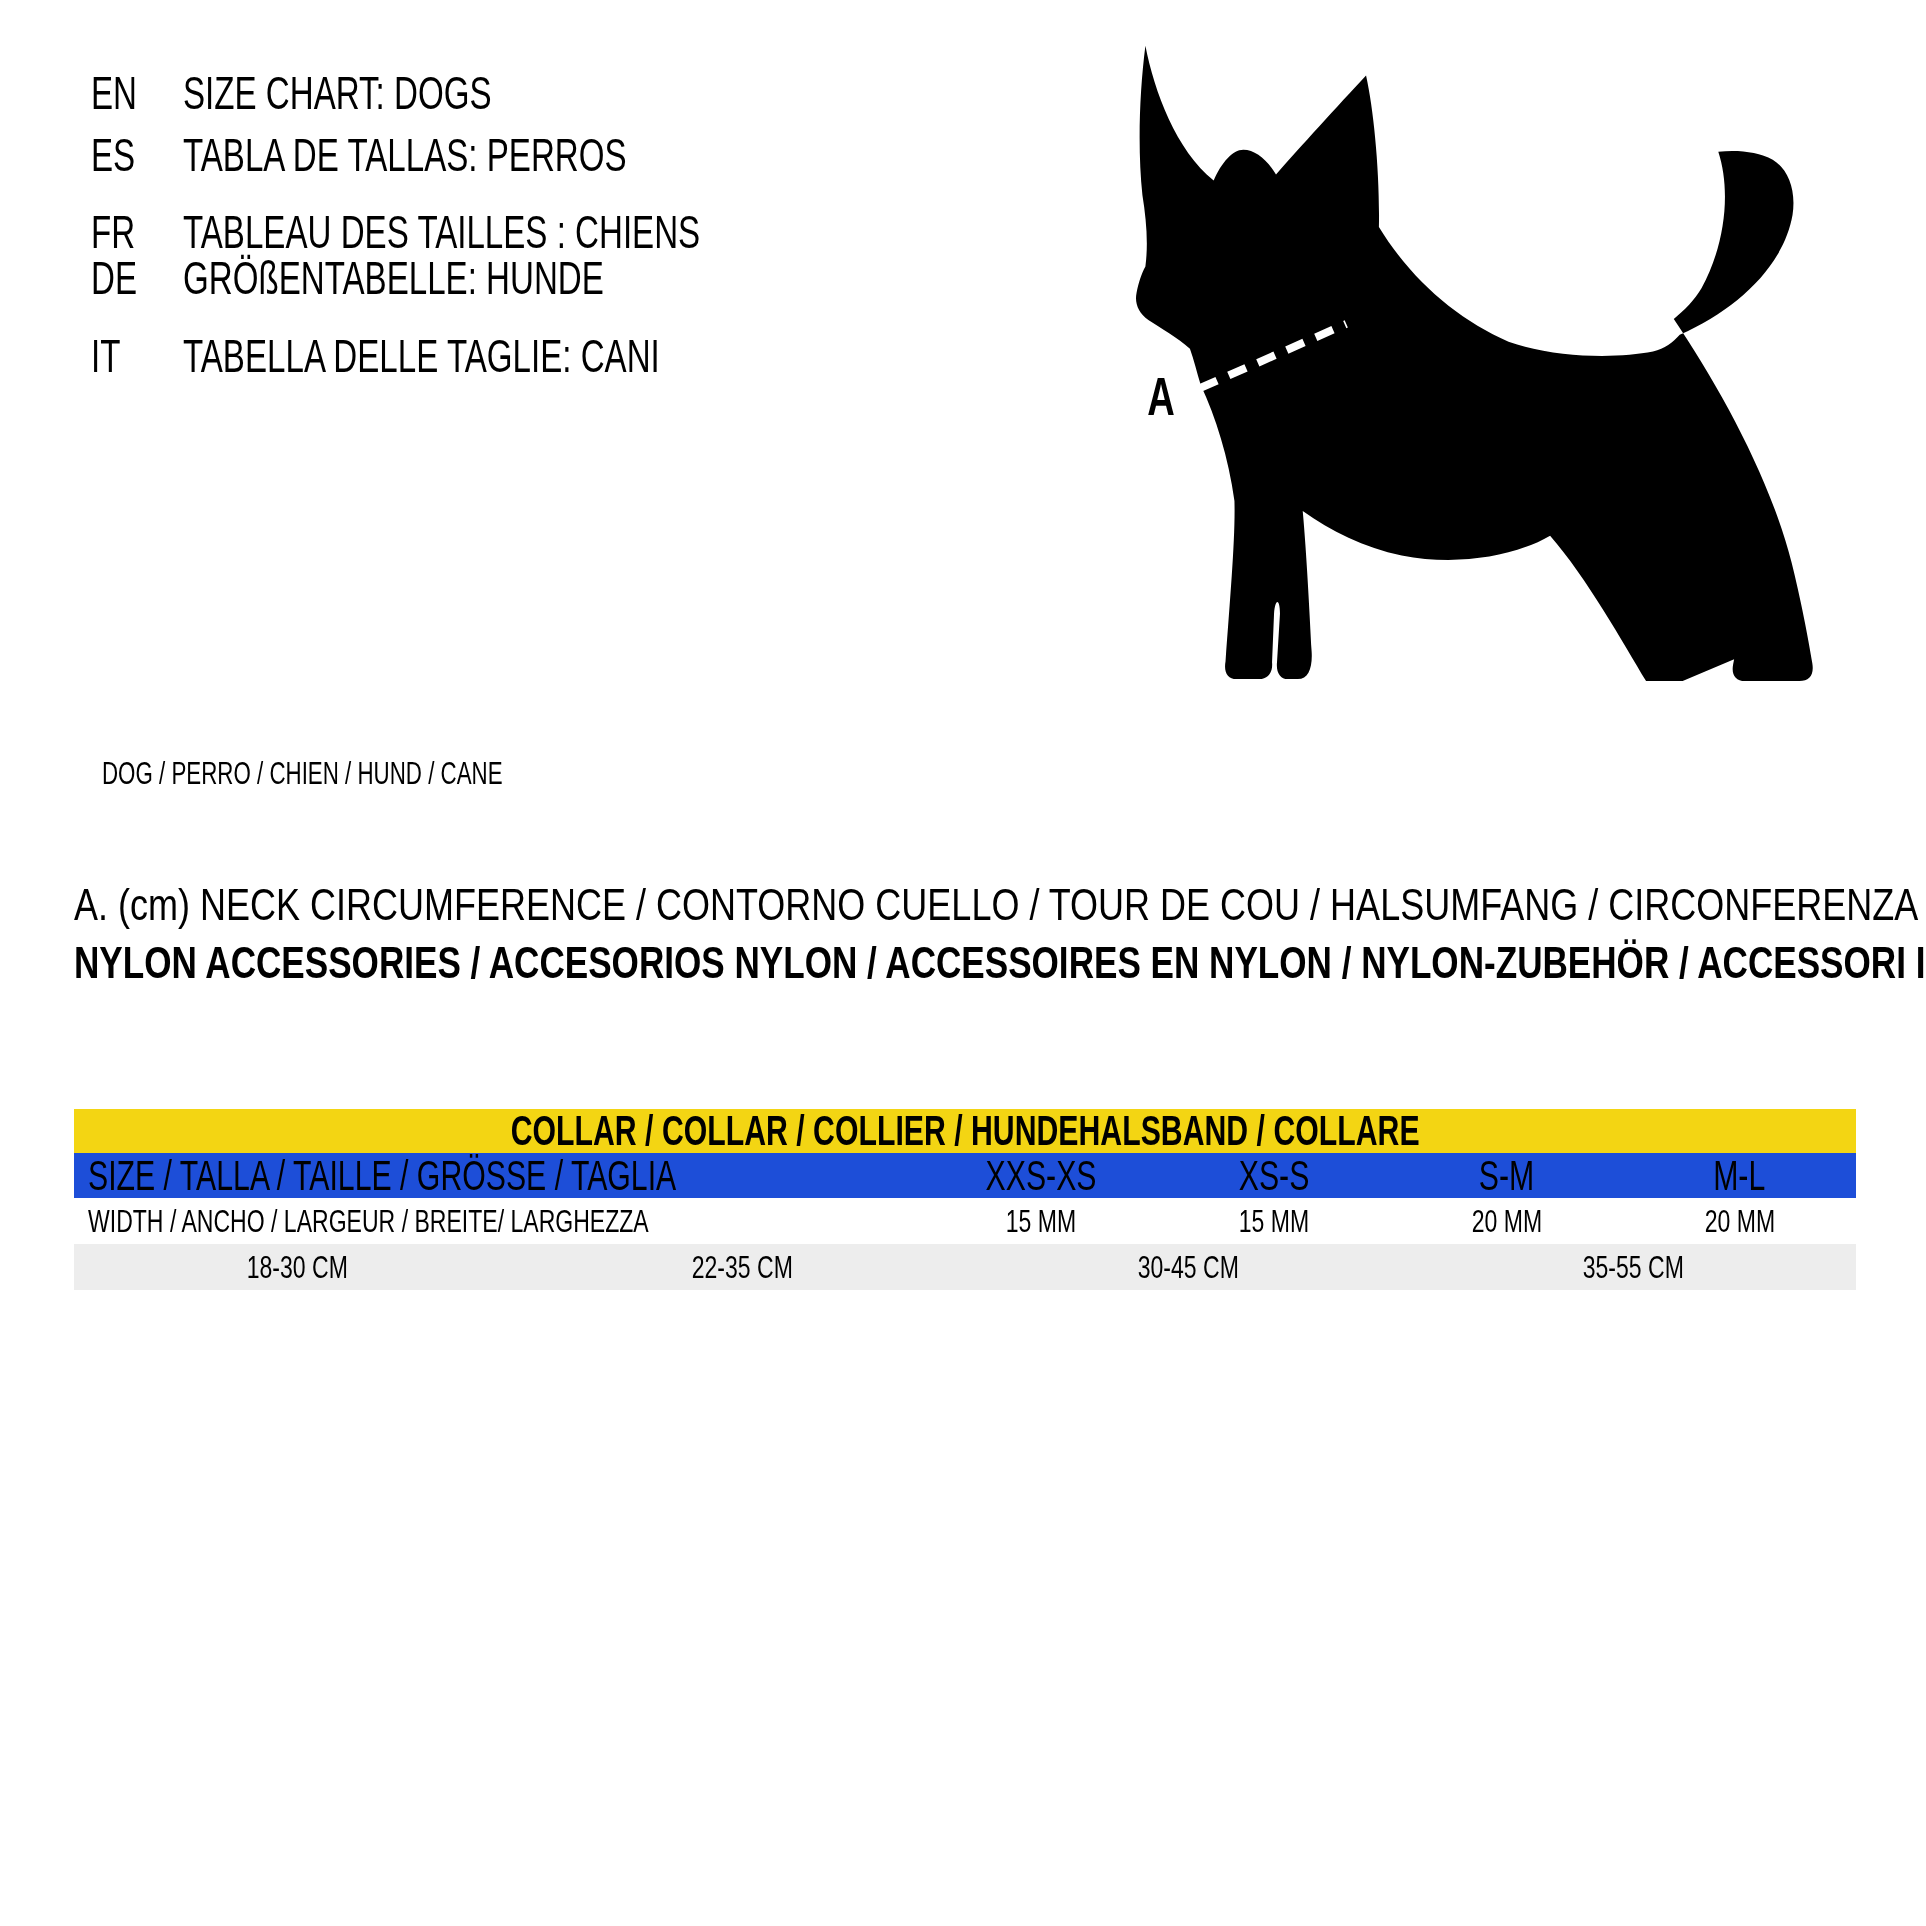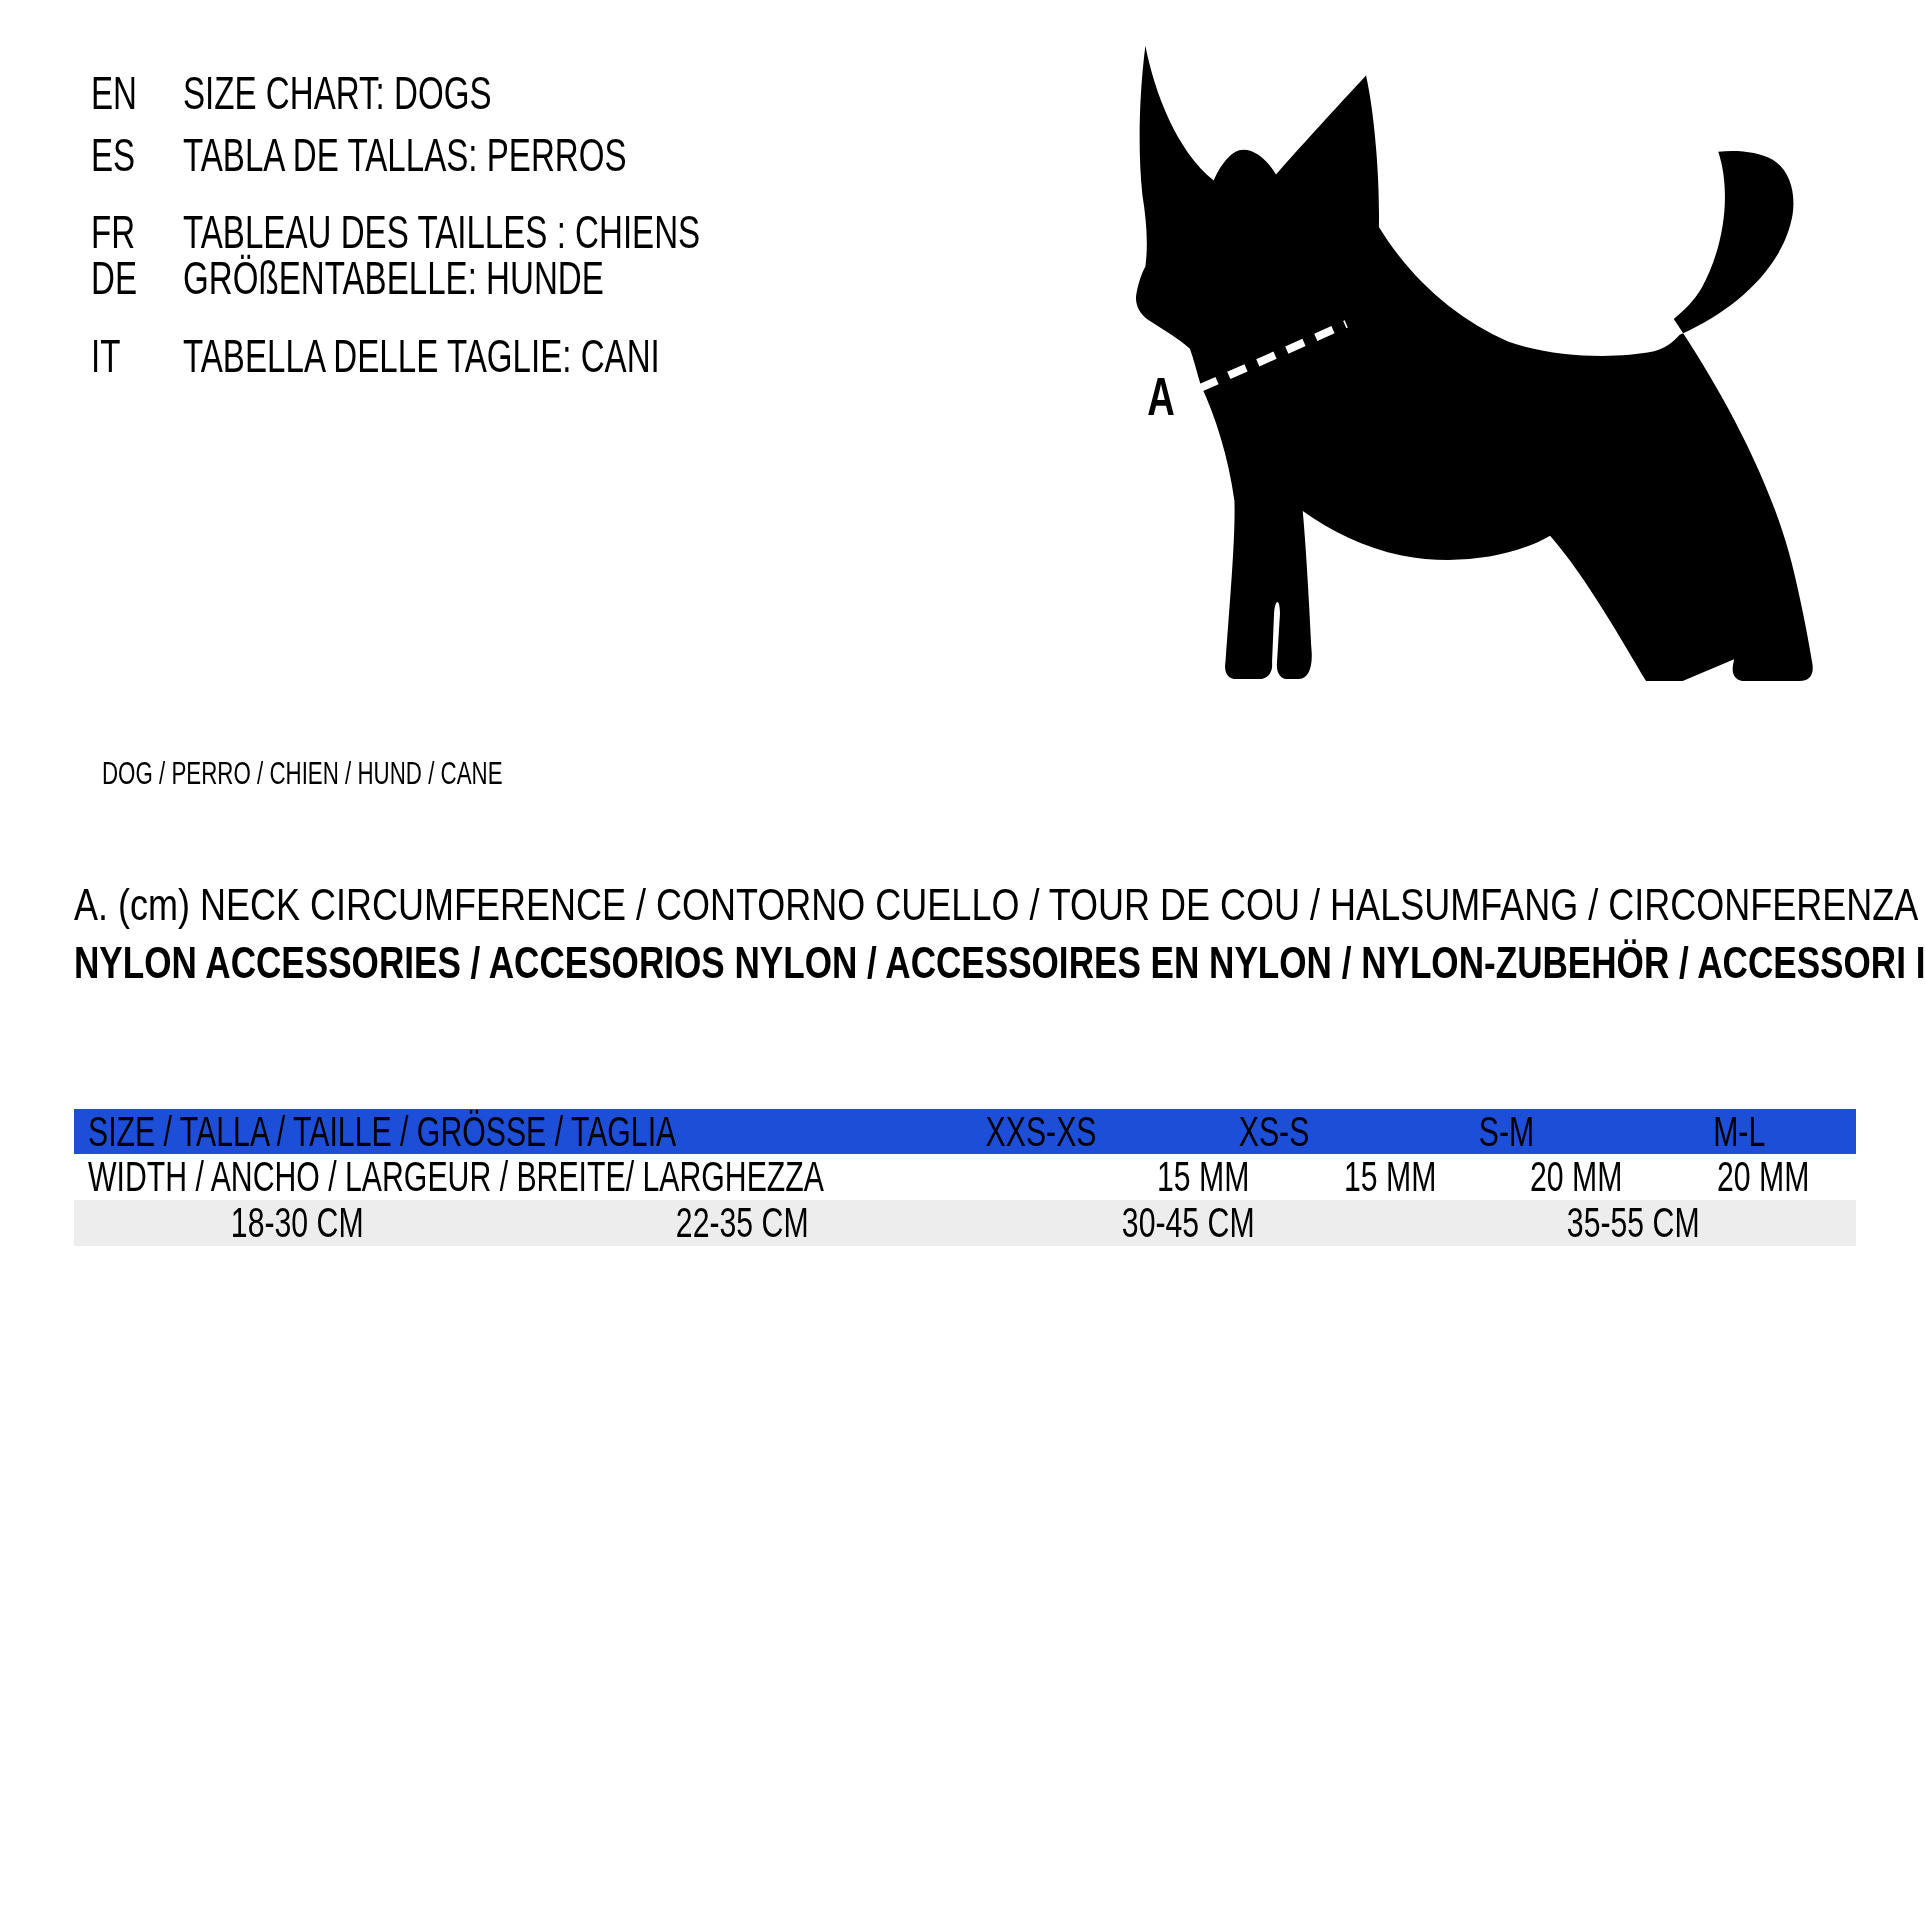--- a/index.html
+++ b/index.html
@@ -20,21 +20,21 @@
   
   .caption{left:74px;top:756px;height:55px;display:flex;align-items:flex-start;font-size:31px;margin-left:28px;}
   .note{left:74px;height:55px;display:flex;align-items:center;font-size:45px;}
   .note.bold{font-weight:bold;}
 
   
   .sizetable{left:74px;top:1109px;width:1782px;}
   .trow{display:flex;align-items:center;}
   .trow.header{height:44px;justify-content:center;font-weight:bold;font-size:42px;}
   .trow.r{height:45px;font-size:42px;}
-  .trow.r2{height:46px;font-size:42px;}
+  .trow.r2{height:46px;font-size:32px;}
   .cell-label{flex:0 0 851px;padding-left:14px;box-sizing:border-box;}
   .cell-val{flex:1 1 0;text-align:center;}
 
   
   .a-marker{left:1127px;top:368px;width:69px;height:57px;display:flex;align-items:center;justify-content:center;
             font-size:53px;font-weight:bold;}
 </style>
 </head>
 <body>
 
@@ -116,20 +116,23 @@
 </div>
 
 <div class="abs note" style="top:877px">
   <span class="cond80">A. (cm) NECK CIRCUMFERENCE / CONTORNO CUELLO / TOUR DE COU / HALSUMFANG / CIRCONFERENZA COLLO</span>
 </div>
 <div class="abs note bold" style="top:935px">
   <span class="cond78">NYLON ACCESSORIES / ACCESORIOS NYLON / ACCESSOIRES EN NYLON / NYLON-ZUBEHÖR / ACCESSORI IN NYLON</span>
 </div>
 
 <div class="abs sizetable">
+  <div class="trow header" style="background-color: rgb(243, 213, 19);">
+    <span class="condc">COLLAR / COLLAR / COLLIER / HUNDEHALSBAND / COLLARE</span>
+  </div>
 
   <div class="trow r" style="background-color: #1d4ed8;">
     <div class="cell-label"><span class="cond">SIZE / TALLA / TAILLE / GRÖSSE / TAGLIA</span></div>
     <div class="cell-val"><span class="condc">XXS-XS</span></div>
     <div class="cell-val"><span class="condc">XS-S</span></div>
     <div class="cell-val"><span class="condc">S-M</span></div>
     <div class="cell-val"><span class="condc">M-L</span></div>
   </div>
 
   <div class="trow r2" style="background-color: rgb(255, 255, 255);">

